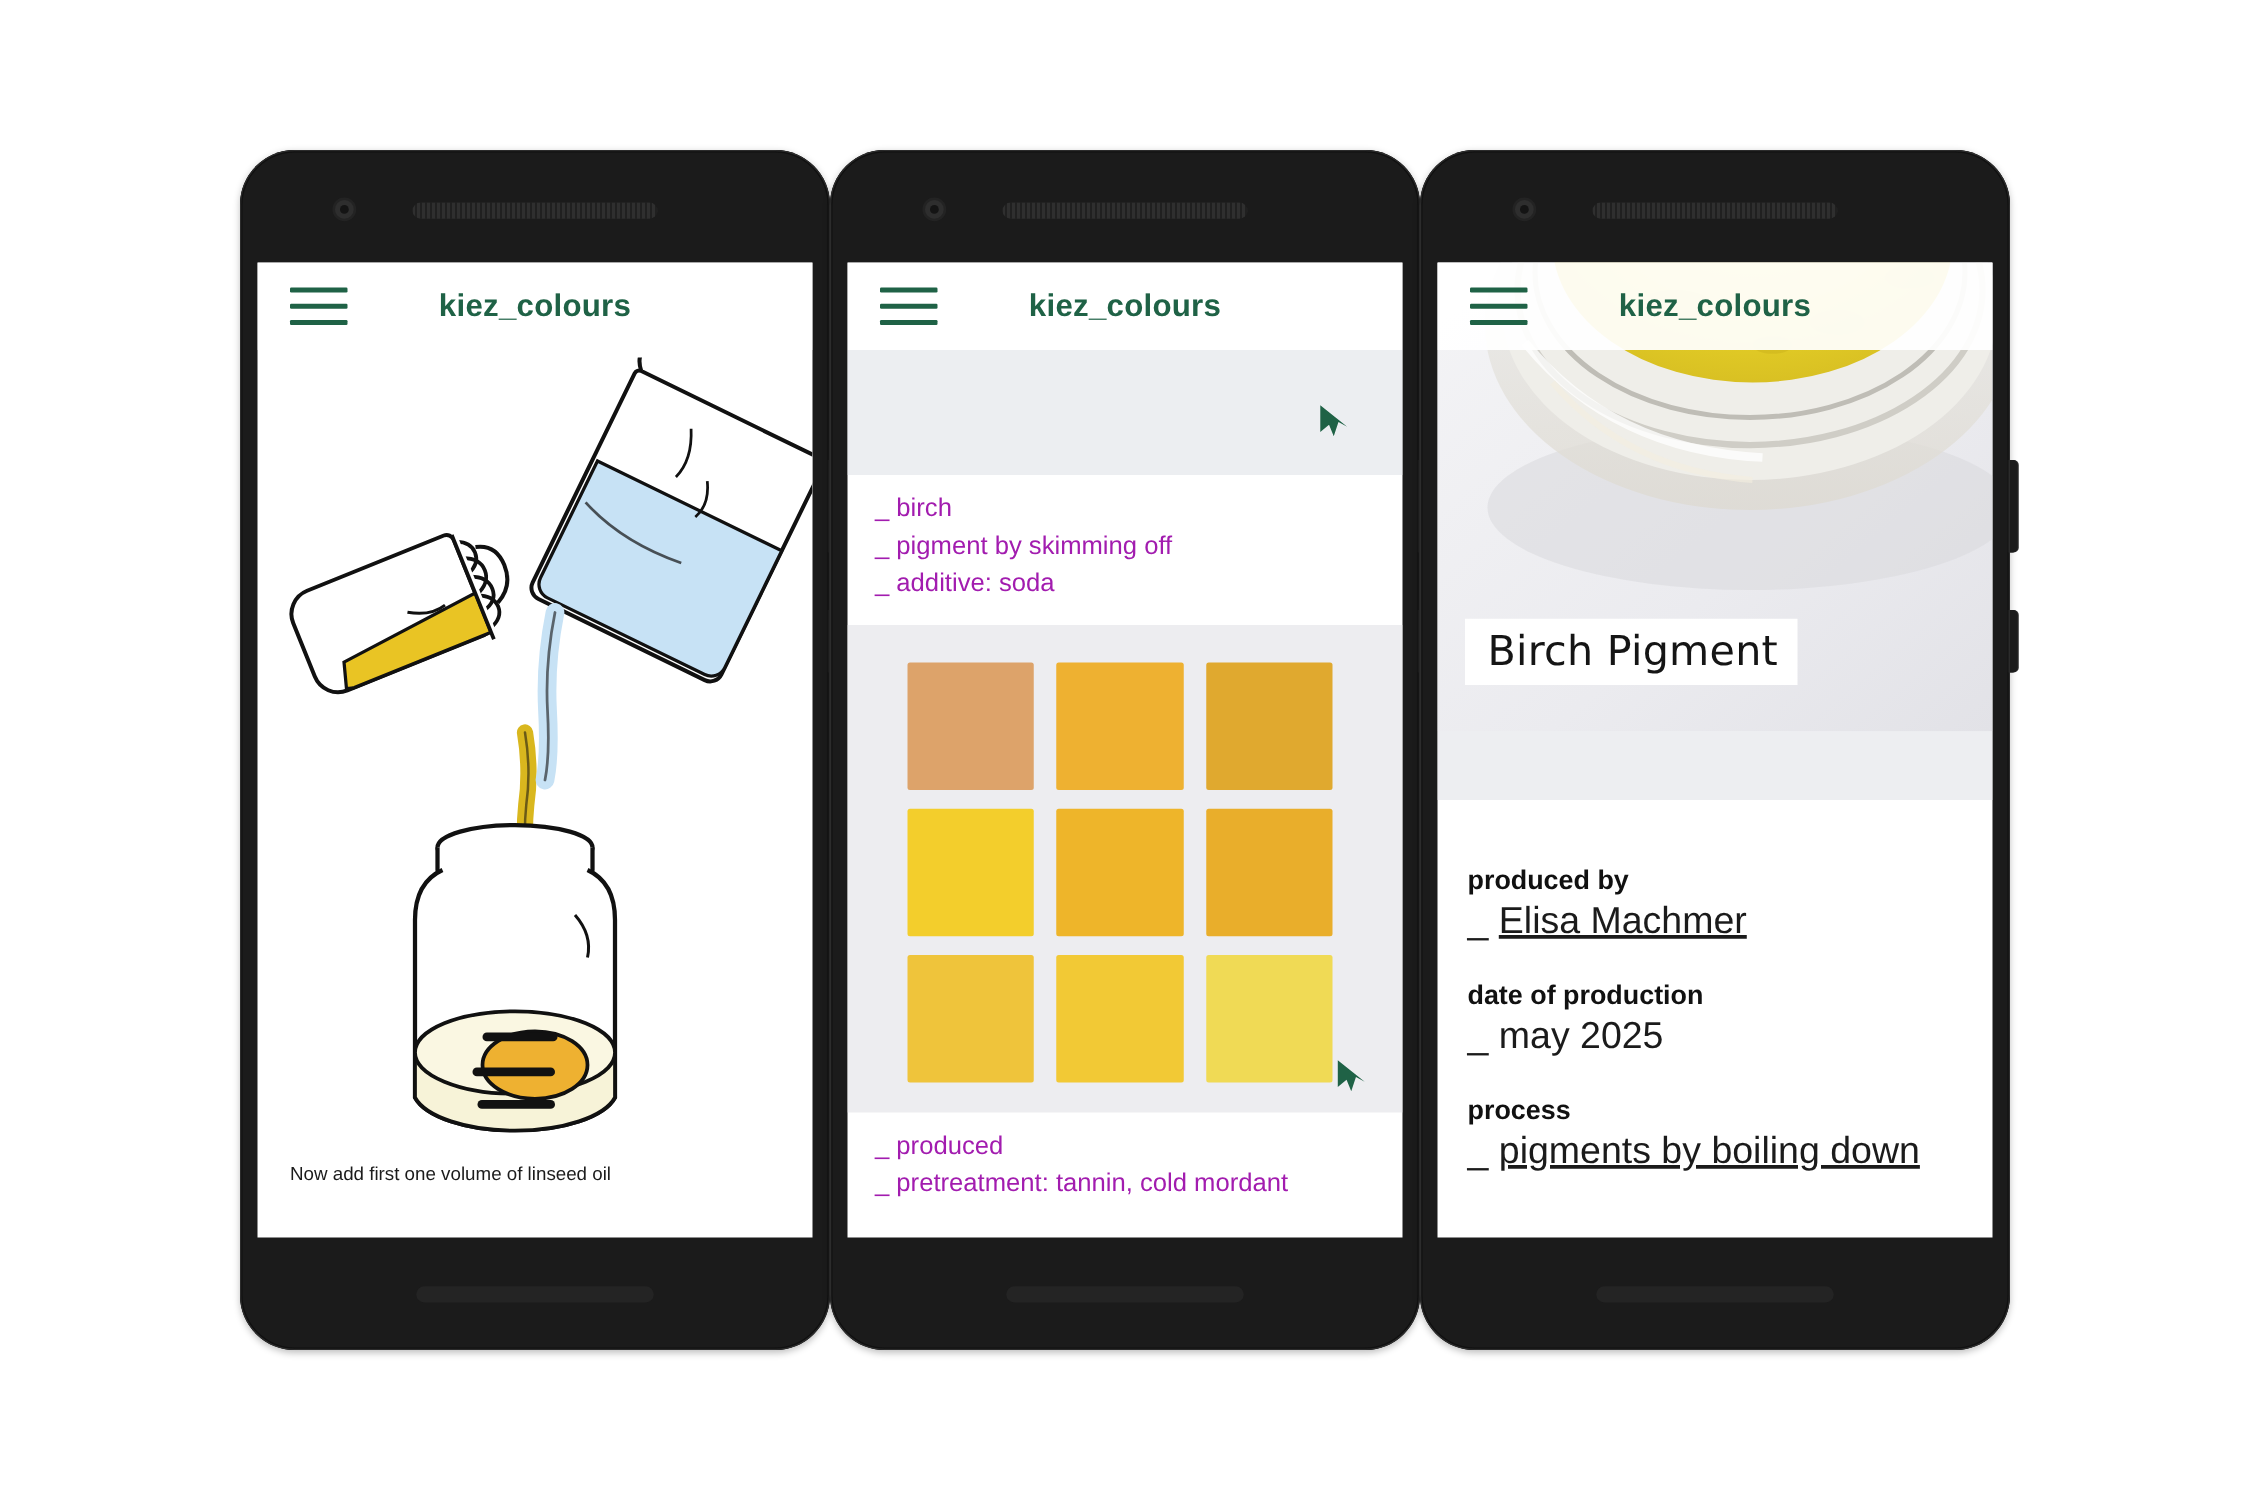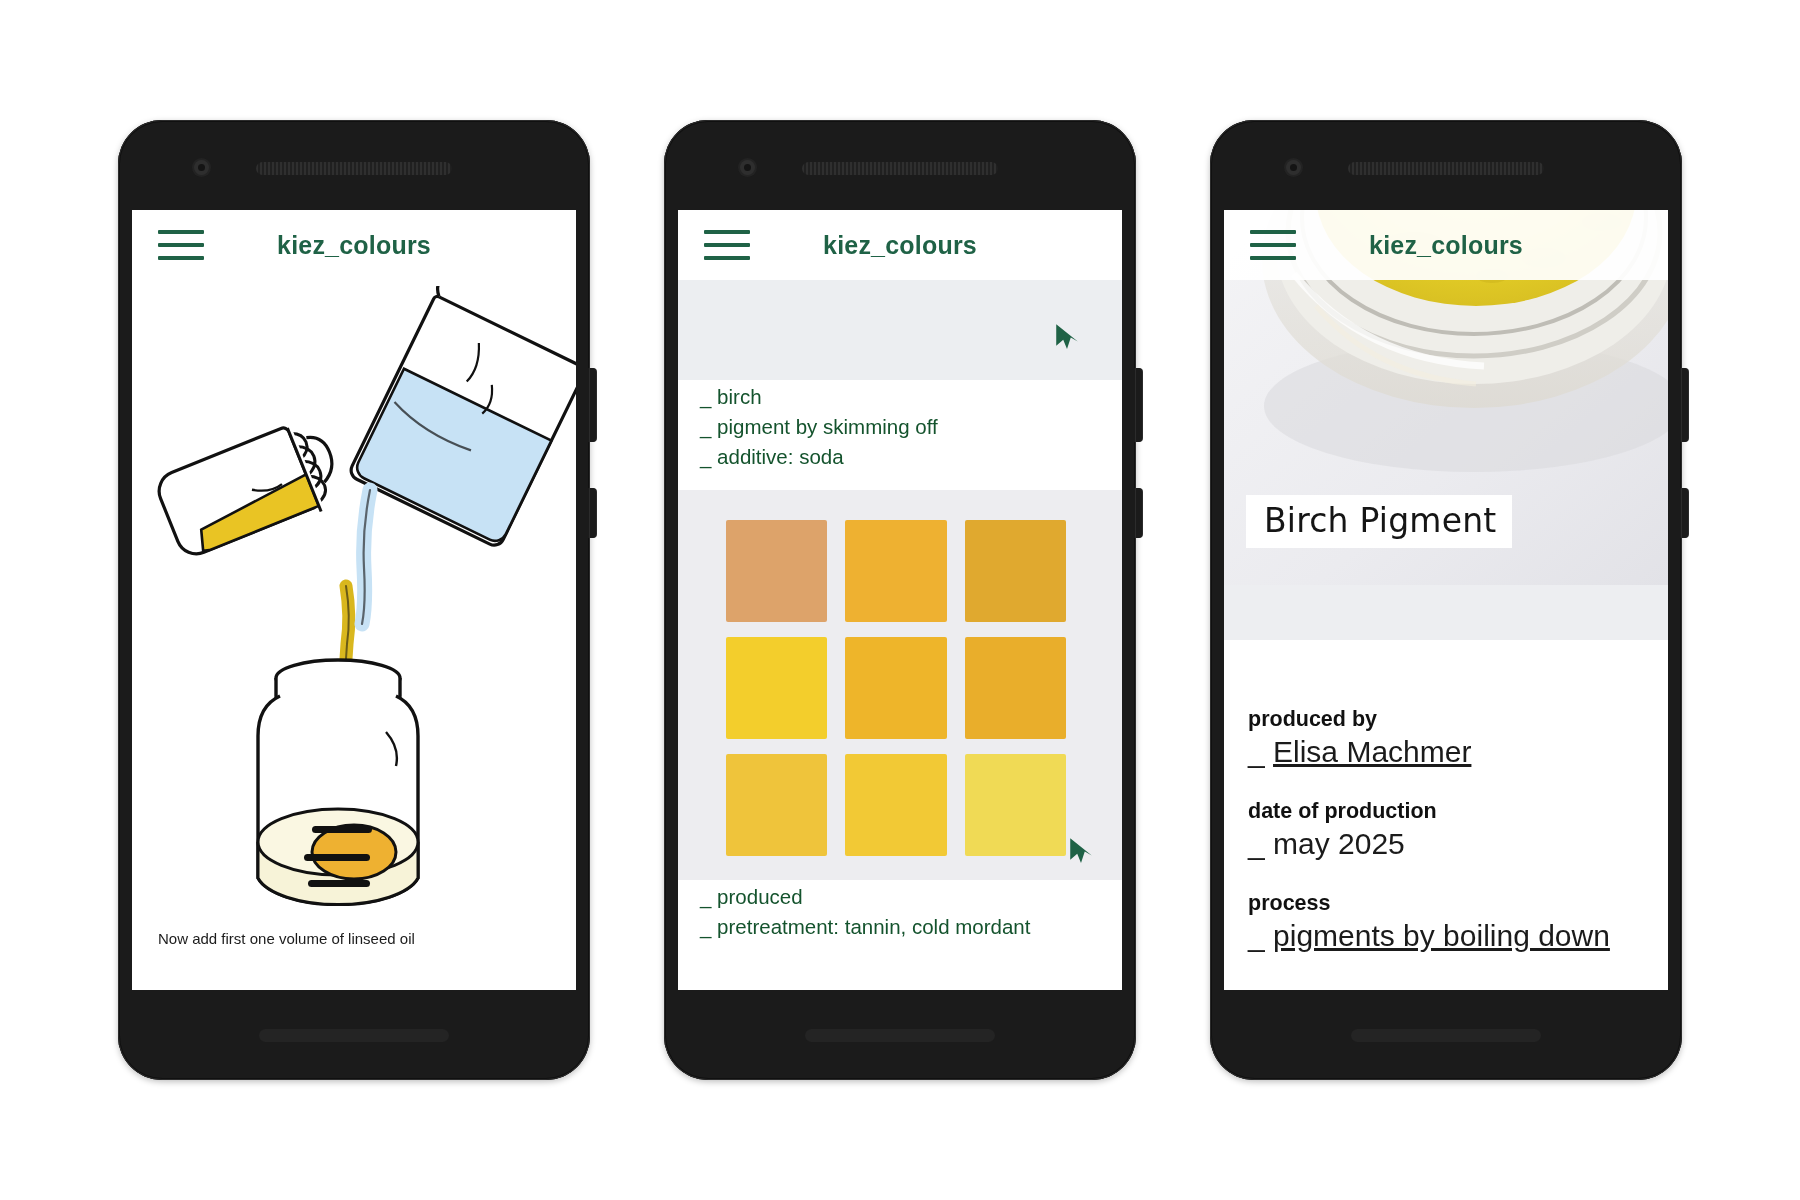--- a/index.html
+++ b/index.html
@@ -8,21 +8,20 @@
     background: #ffffff;
     font-family: "Liberation Sans", sans-serif;
     overflow: hidden;
   }
   .stage {
     position: relative;
     width: 1800px; height: 1200px;
     display: flex;
     align-items: center;
     justify-content: center;
-    gap: 74px;
   }
 
   
   .phone {
     position: relative;
     width: 472px;
     height: 960px;
     background: #1b1b1b;
     border-radius: 44px;
     box-shadow: 0 0 0 2px #101010 inset, 0 2px 6px rgba(0,0,0,.25);
@@ -134,24 +133,24 @@
     background: #eceef1;
     width: 100%;
   }
   .media-top { height: 100px; }
   .media-grid { height: 390px; background: #ededf0; }
   .cursor {
     position: absolute;
     width: 26px; height: 28px;
   }
   .meta {
-    padding: 2px 22px 18px;
+    padding: 12px 22px 18px;
     font-size: 20.5px;
     line-height: 1.46;
-    color: #14532d;
+    color: #a21caf;
   }
   .meta div { white-space: nowrap; }
 
   
   .swgrid {
     position: absolute;
     left: 48px; top: 30px;
     width: 340px; height: 336px;
     display: grid;
     grid-template-columns: repeat(3, 1fr);
@@ -174,21 +173,21 @@
     left: 22px;
     top: 285px;
     background: #ffffff;
     padding: 6px 16px 8px 18px;
     font-size: 33px;
     font-weight: 400;
     color: #151515;
     letter-spacing: .2px;
     font-family: "DejaVu Sans", sans-serif;
   }
-  .details { padding: 67px 24px 0; }
+  .details { padding: 52px 24px 0; }
   .field { margin-bottom: 30px; }
   .field .label {
     font-size: 21.5px;
     font-weight: 700;
     color: #111;
     margin-bottom: 3px;
   }
   .field .value {
     font-size: 30px;
     color: #1b1b1b;

